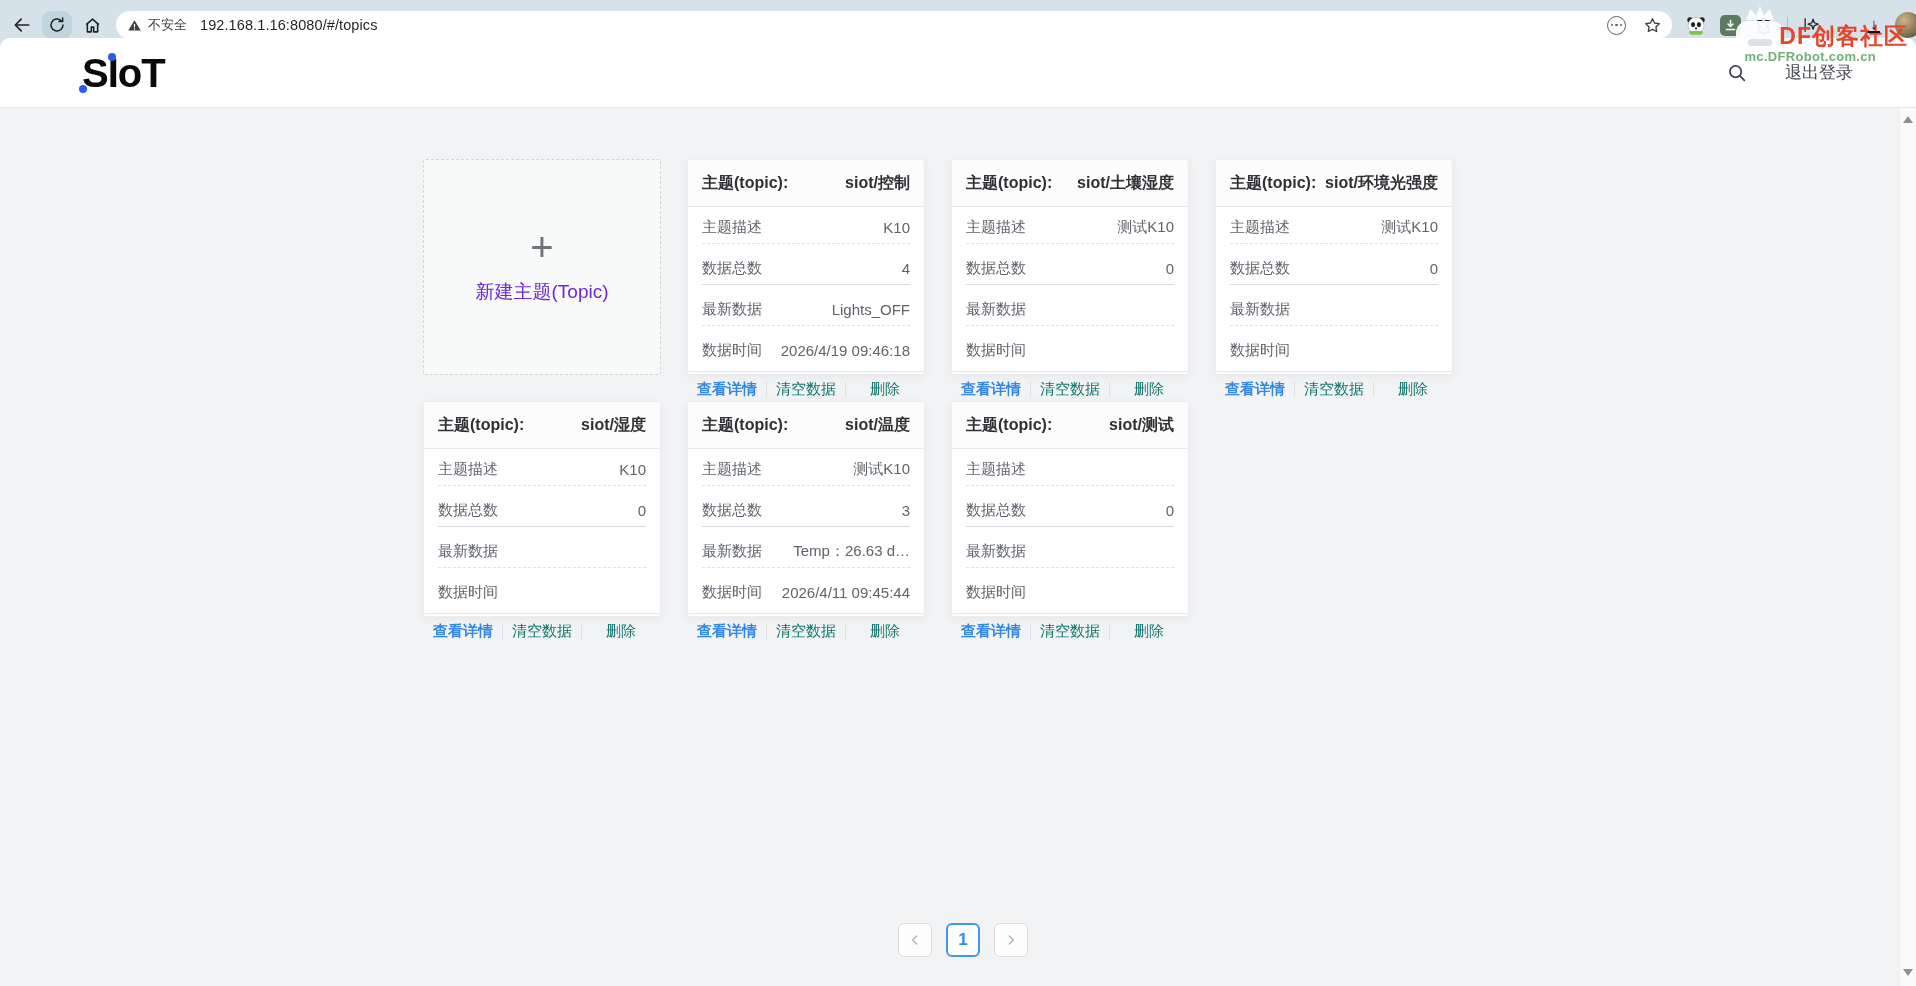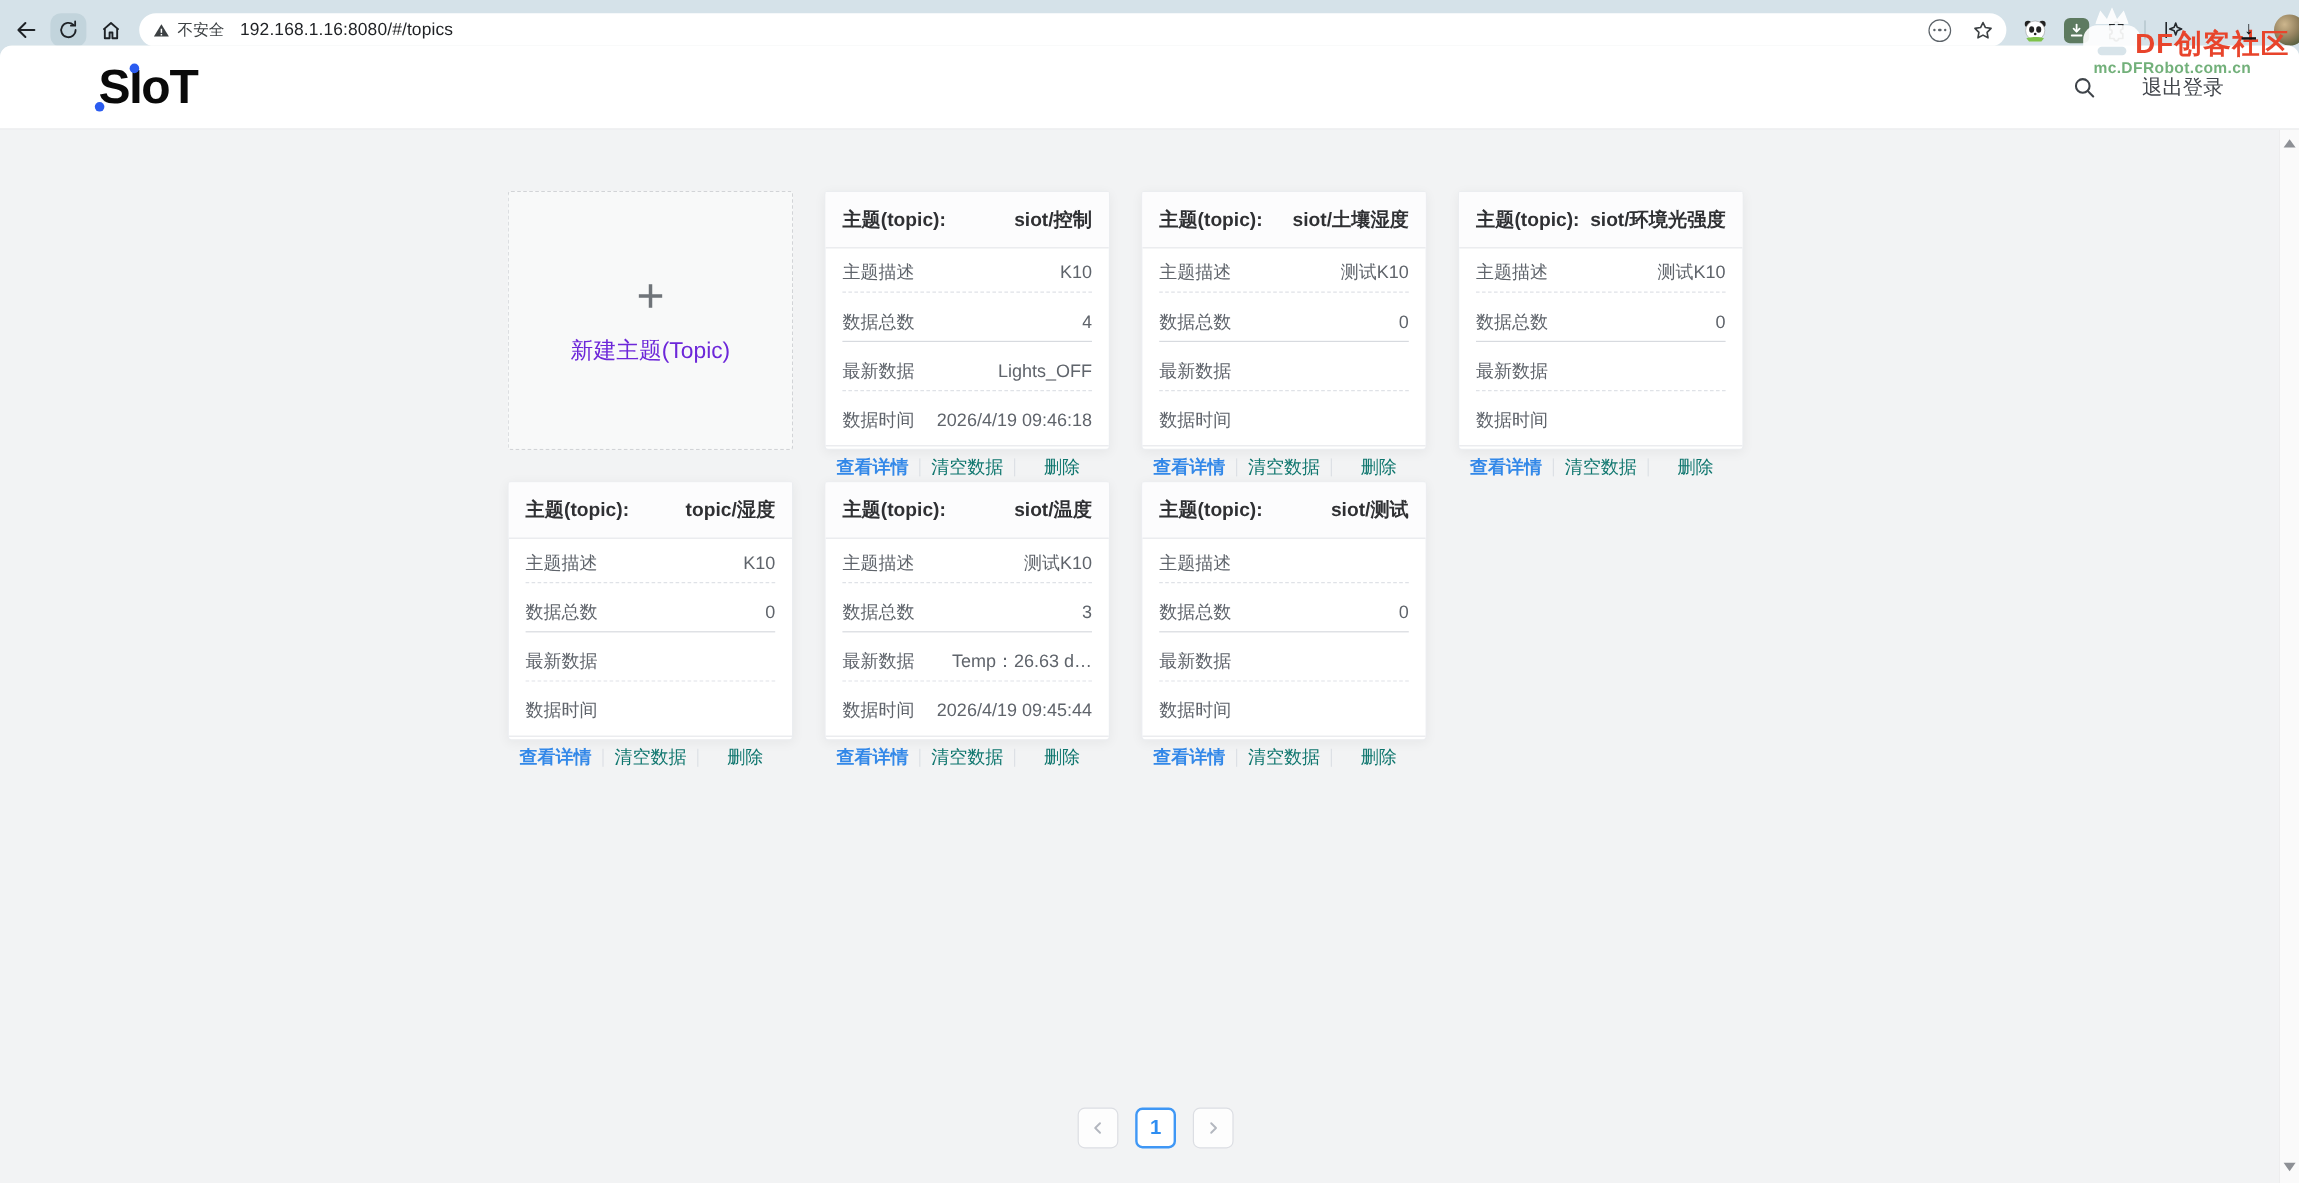--- a/index.html
+++ b/index.html
@@ -283,21 +283,21 @@
       <span class="action-divider"></span>
       <span class="card-action">清空数据</span>
       <span class="action-divider"></span>
       <span class="card-action">删除</span>
     </div>
   </div>
 
   <div class="card">
     <div class="card-header">
       <span>主题(topic):</span>
-      <span class="topic-name">topic/湿度</span>
+      <span class="topic-name">siot/湿度</span>
     </div>
     <div class="card-row dashed">
       <span>主题描述</span>
       <span class="row-value">K10</span>
     </div>
     <div class="card-row solid">
       <span>数据总数</span>
       <span class="row-value">0</span>
     </div>
     <div class="card-row dashed">
@@ -329,21 +329,21 @@
     <div class="card-row solid">
       <span>数据总数</span>
       <span class="row-value">3</span>
     </div>
     <div class="card-row dashed">
       <span>最新数据</span>
       <span class="row-value">Temp：26.63 d…</span>
     </div>
     <div class="card-row">
       <span>数据时间</span>
-      <span class="row-value">2026/4/19 09:45:44</span>
+      <span class="row-value">2026/4/11 09:45:44</span>
     </div>
     <div class="card-footer">
       <span class="card-action primary">查看详情</span>
       <span class="action-divider"></span>
       <span class="card-action">清空数据</span>
       <span class="action-divider"></span>
       <span class="card-action">删除</span>
     </div>
   </div>
 

